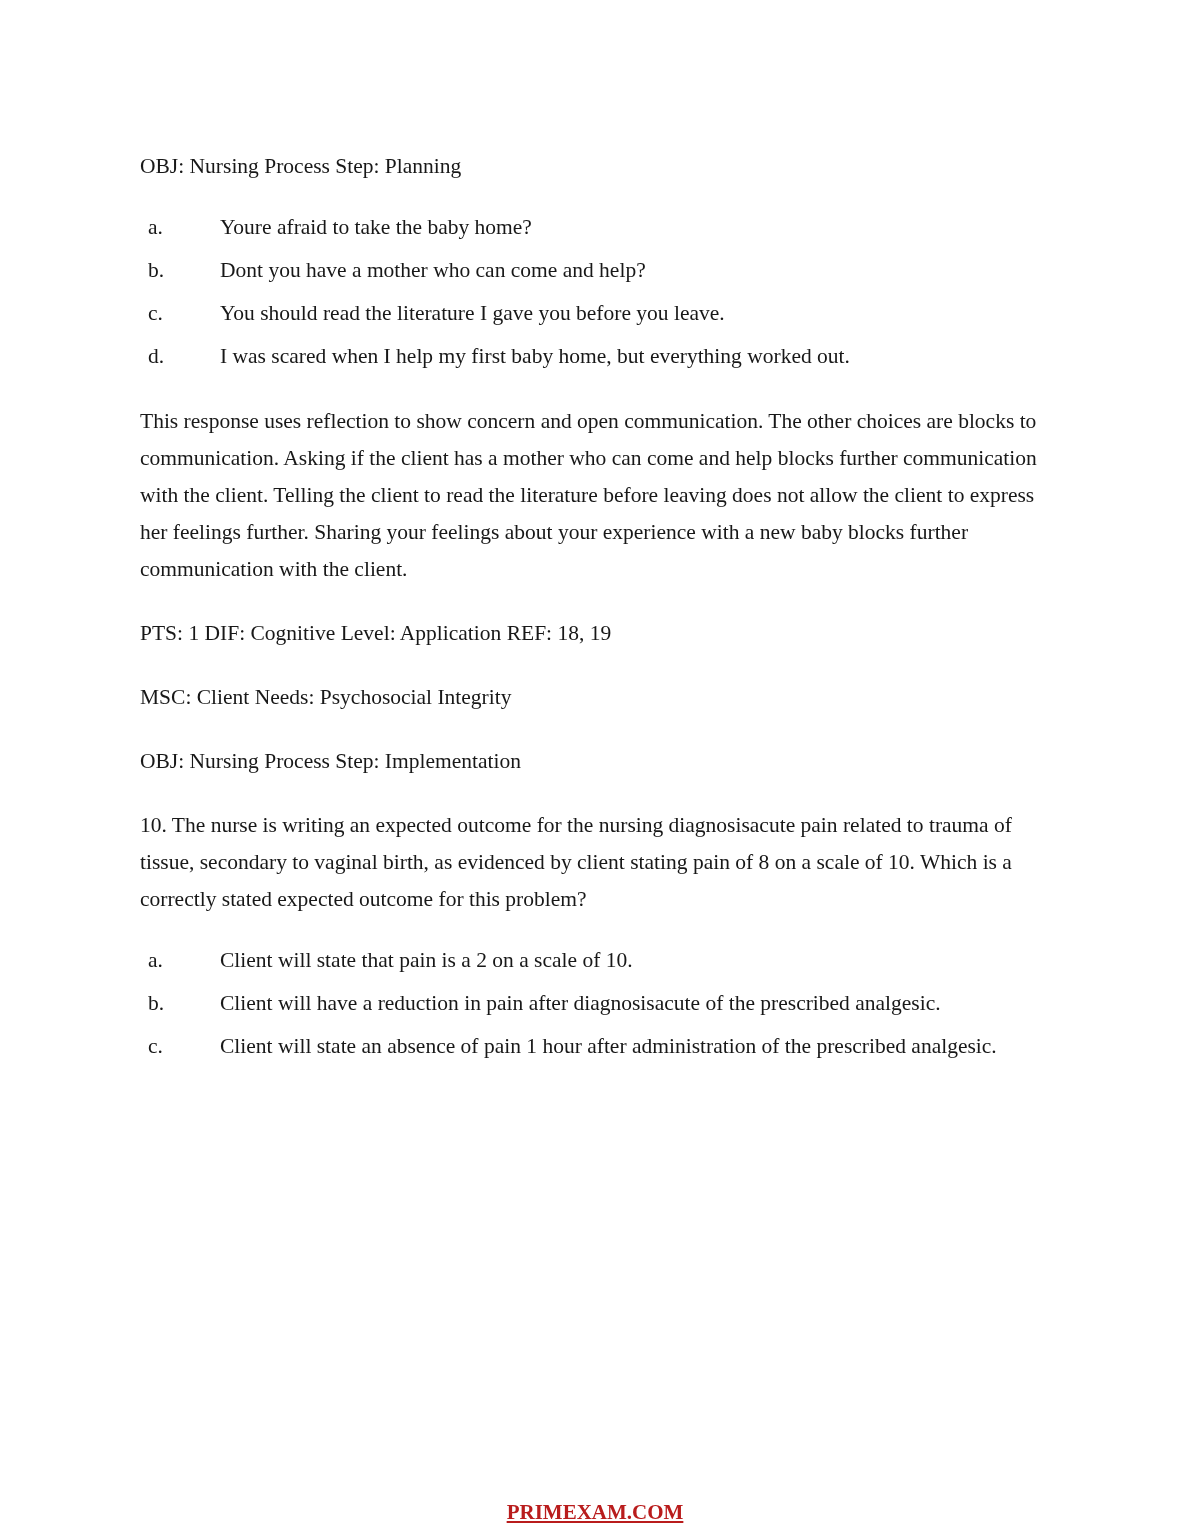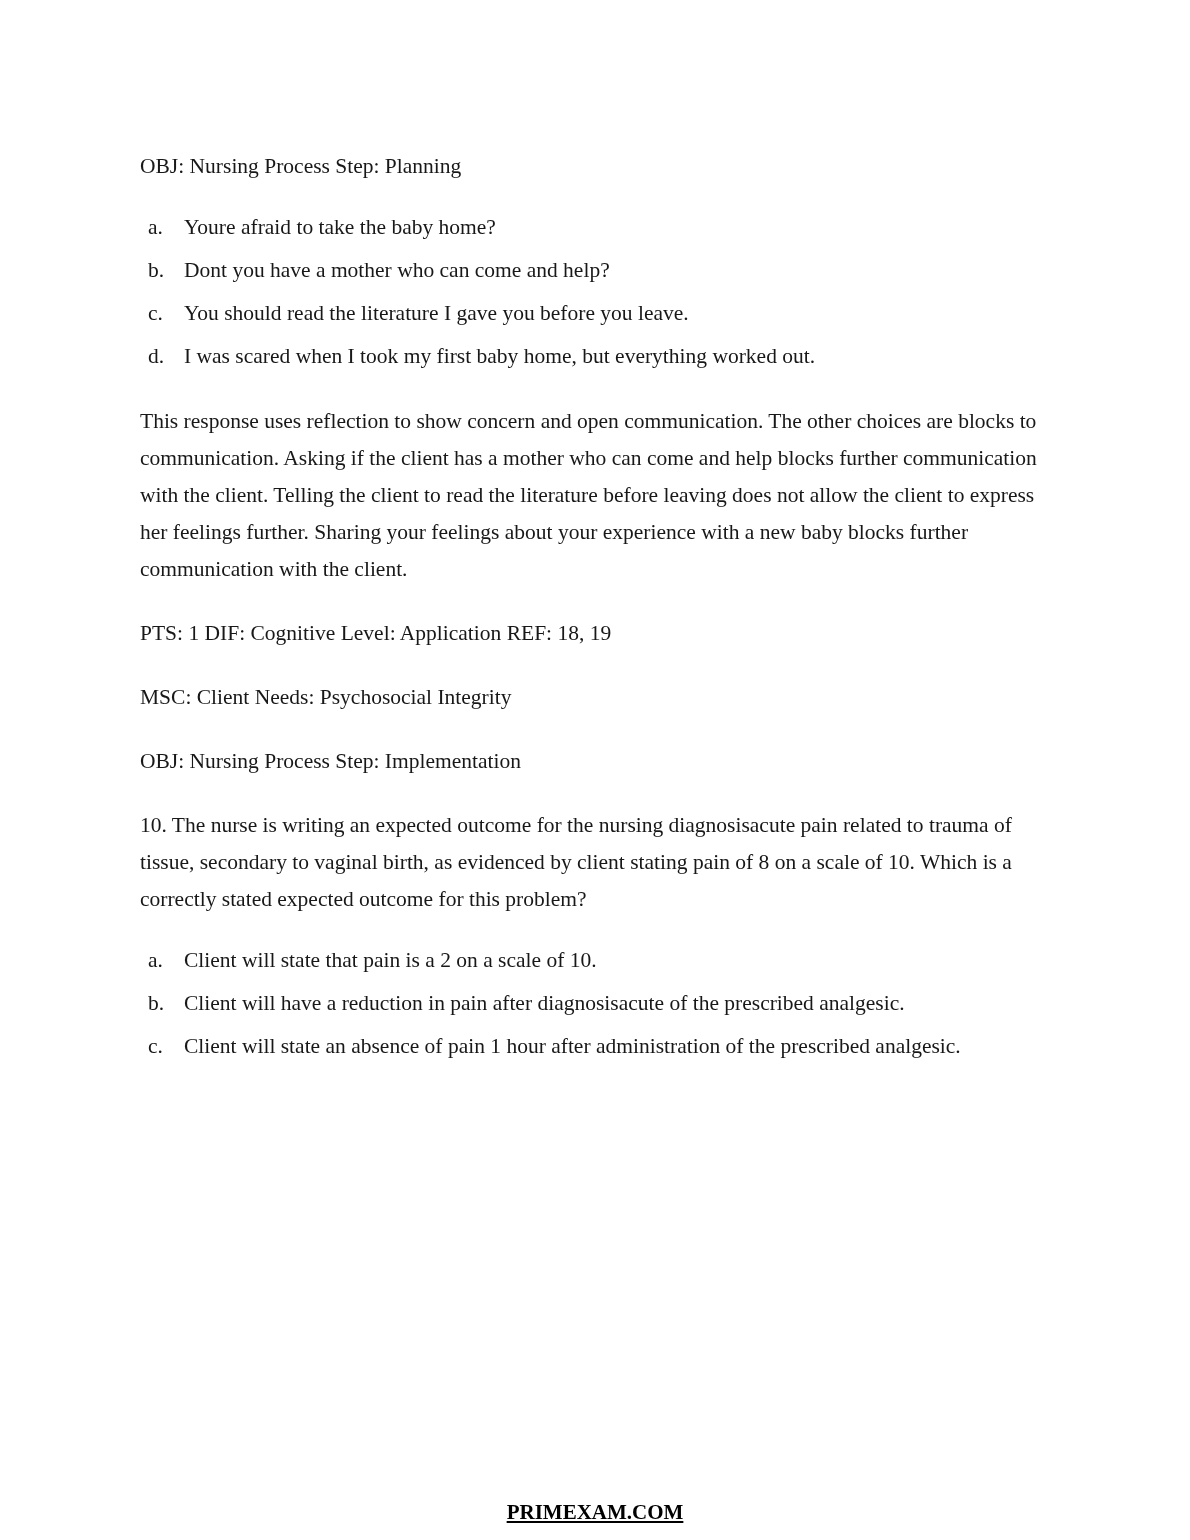--- a/index.html
+++ b/index.html
@@ -37,41 +37,42 @@
     line-height: 30px;
   }
   .option .letter {
     flex: 0 0 44px;
     width: 44px;
     padding-left: 8px;
     box-sizing: border-box;
   }
   .option .text {
     flex: 1;
+    margin-left: 36px;
   }
   .watermark {
     position: absolute;
     left: 448px;
     top: 752px;
     font-size: 23px;
     color: #e0913f;
     opacity: 0.85;
     letter-spacing: 1.5px;
     font-family: "Liberation Serif", serif;
     pointer-events: none;
   }
   .footer {
     position: absolute;
     left: 0;
     right: 0;
     top: 1500px;
     text-align: center;
   }
   .footer a {
-    color: #000000;
+    color: #b91c1c;
     font-size: 21px;
     font-weight: bold;
     text-decoration: underline;
     font-family: "Liberation Serif", serif;
     cursor: pointer;
   }
 </style>
 </head>
 <body>
 
@@ -91,21 +92,21 @@
       <div class="option">
         <span class="letter">b.</span>
         <span class="text">Dont you have a mother who can come and help?</span>
       </div>
       <div class="option">
         <span class="letter">c.</span>
         <span class="text">You should read the literature I gave you before you leave.</span>
       </div>
       <div class="option">
         <span class="letter">d.</span>
-        <span class="text">I was scared when I took my first baby home, but everything worked out.</span>
+        <span class="text">I was scared when I help my first baby home, but everything worked out.</span>
       </div>
     </div>
 
 
     <p class="block">This response uses reflection to show concern and open communication. The other choices are blocks to communication. Asking if the client has a mother who can come and help blocks further communication with the client. Telling the client to read the literature before leaving does not allow the client to express her feelings further. Sharing your feelings about your experience with a new baby blocks further communication with the client.</p>
 
     <p class="block">PTS: 1 DIF: Cognitive Level: Application REF: 18, 19</p>
 
     <p class="block">MSC: Client Needs: Psychosocial Integrity</p>
 

